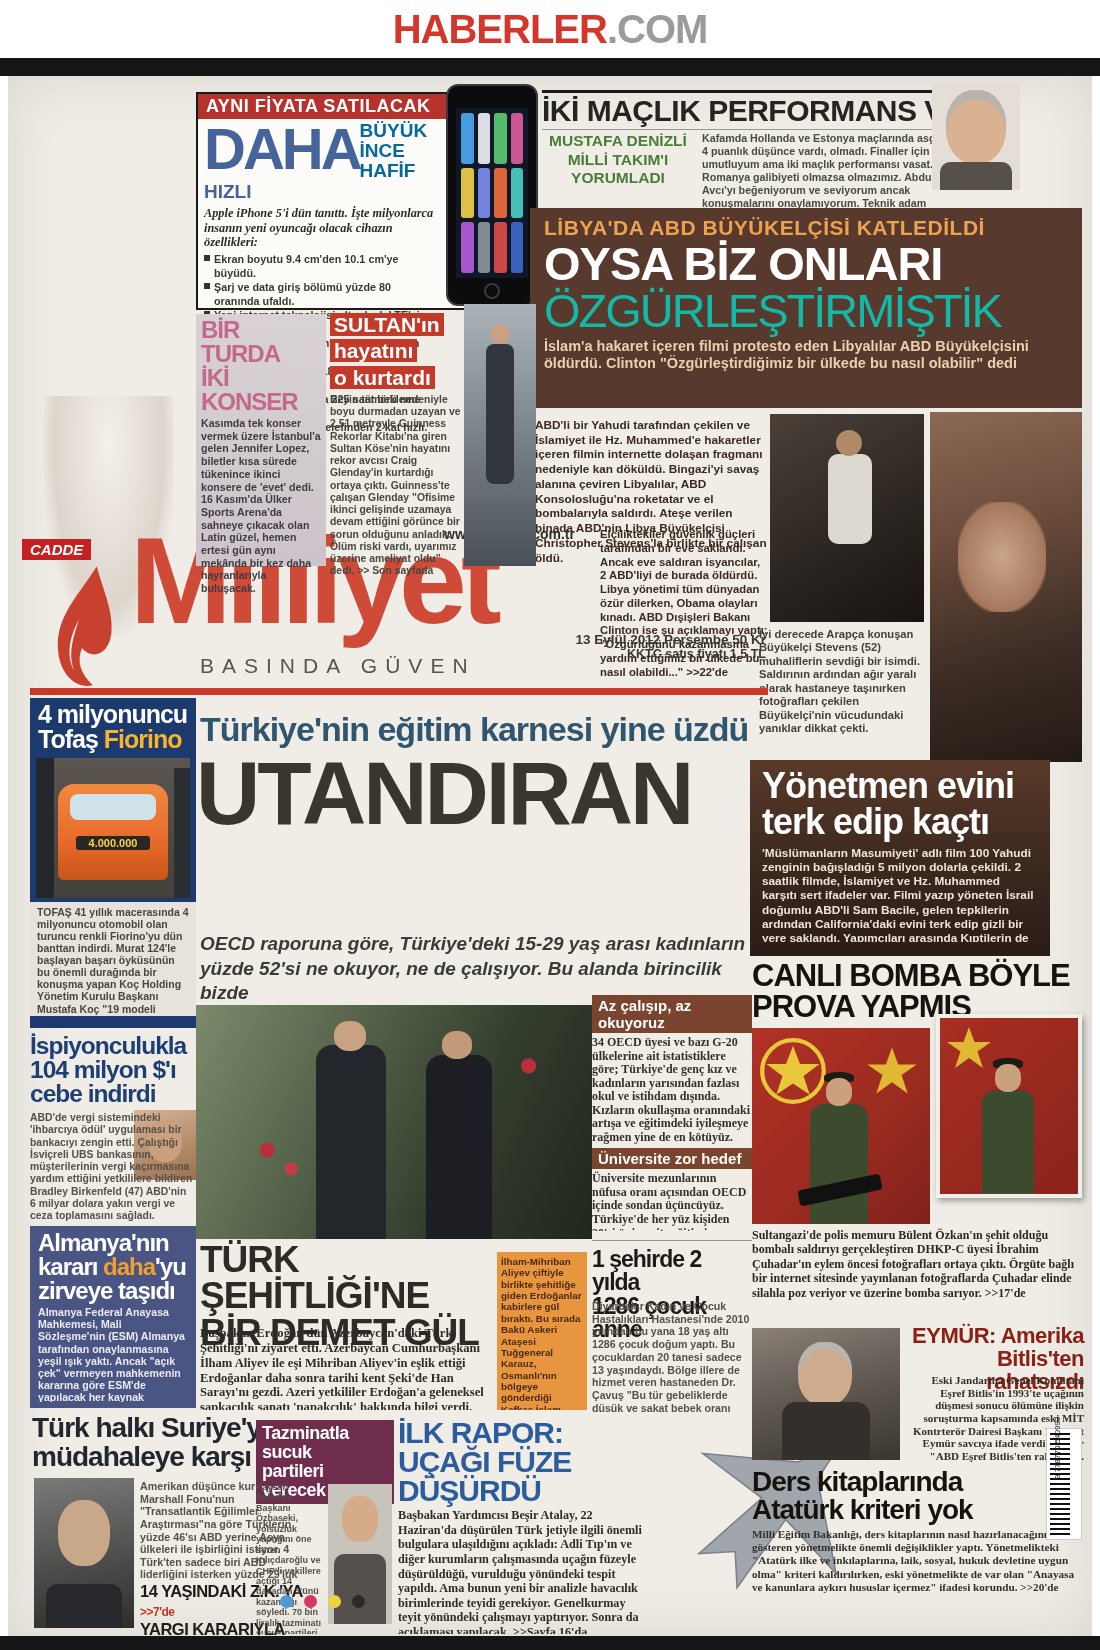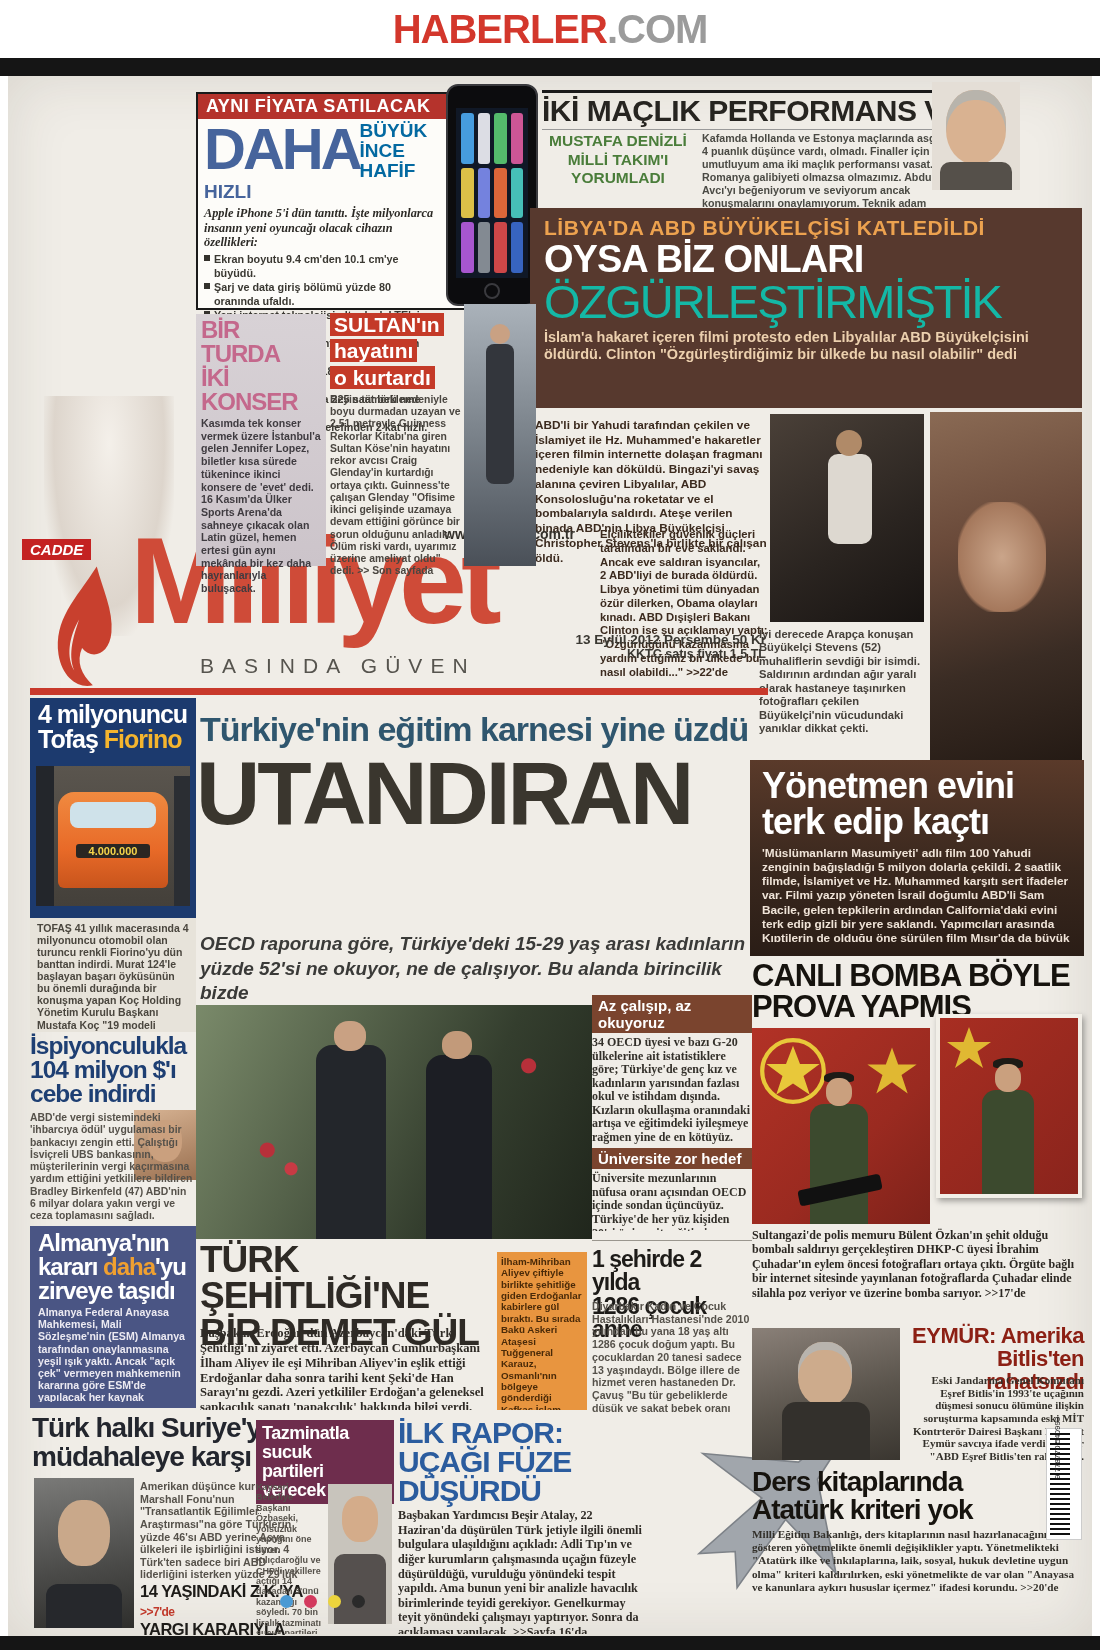--- a/index.html
+++ b/index.html
@@ -114,21 +114,21 @@
     </div>
     <div class="bodytxt" style="position:absolute;left:160px;top:42px;width:252px;font-size:10.7px;line-height:1.22;color:#4a4a44">Kafamda Hollanda ve Estonya maçlarında asgari 4 puanlık düşünce vardı, olmadı. Finaller için umutluyum ama iki maçlık performansı vasat. Romanya galibiyeti olmazsa olmazımız. Abdullah Avcı'yı beğeniyorum ve seviyorum ancak konuşmalarını onaylamıyorum. Teknik adam bireysel eleştirilere takılmaz, yanıt verme gereği duymaz. &gt;&gt; Spor'da</div>
   </div>
   <div class="ph" style="left:924px;top:6px;width:88px;height:108px;background:#e4ded6">
     <div style="position:absolute;left:14px;top:8px;width:60px;height:74px;background:#d9b291;border-radius:46%;box-shadow:inset 0 10px 0 #b8b4ac"></div>
     <div style="position:absolute;left:8px;bottom:0;width:72px;height:28px;background:#55504a;border-radius:10px 10px 0 0"></div>
   </div>
 
   <div class="b" style="left:522px;top:132px;width:552px;height:200px;background:#57392e;padding:8px 14px">
     <div style="color:#eda24f;font-weight:900;font-size:21px;letter-spacing:.5px">LİBYA'DA ABD BÜYÜKELÇİSİ KATLEDİLDİ</div>
-    <div style="color:#fff;font-weight:900;font-size:38px;line-height:1;letter-spacing:-1px">OYSA BİZ ONLARI</div>
+    <div style="color:#fff;font-weight:900;font-size:47px;line-height:1;letter-spacing:-1px">OYSA BİZ ONLARI</div>
     <div style="color:#14b8a6;font-weight:400;font-size:47px;line-height:1;letter-spacing:-2px">ÖZGÜRLEŞTİRMİŞTİK</div>
     <div style="color:#ecd0ae;font-weight:700;font-size:14.5px;line-height:1.2;margin-top:4px">İslam'a hakaret içeren filmi protesto eden Libyalılar ABD Büyükelçisini öldürdü. Clinton "Özgürleştirdiğimiz bir ülkede bu nasıl olabilir" dedi</div>
   </div>
 
   <div class="bodytxt" style="position:absolute;left:527px;top:342px;width:232px;font-size:11.8px;font-weight:700;line-height:1.25;color:#3b2a1e">ABD'li bir Yahudi tarafından çekilen ve İslamiyet ile Hz. Muhammed'e hakaretler içeren filmin internette dolaşan fragmanı nedeniyle kan döküldü. Bingazi'yi savaş alanına çeviren Libyalılar, ABD Konsolosluğu'na roketatar ve el bombalarıyla saldırdı. Ateşe verilen binada ABD'nin Libya Büyükelçisi Christopher Stevens'la birlikte bir çalışan öldü.</div>
   <div class="ph" style="left:762px;top:338px;width:154px;height:208px;background:linear-gradient(150deg,#4a4038 0%,#2a2420 60%,#181412 100%)">
     <div style="position:absolute;left:58px;top:40px;width:44px;height:90px;background:#ddd8d0;border-radius:10px"></div>
     <div style="position:absolute;left:66px;top:16px;width:26px;height:26px;background:#b08a68;border-radius:50%"></div>
   </div>
   <div class="ph" style="left:922px;top:336px;width:152px;height:350px;background:linear-gradient(165deg,#8a6a54 0%,#6a4a3a 35%,#3a2c24 70%,#241a14 100%)">
@@ -203,21 +203,21 @@
     <div style="font-size:23px">1 şehirde 2 yılda</div>
     <div style="font-size:23px">1286 çocuk anne</div>
   </div>
   <div class="bodytxt" style="position:absolute;left:584px;top:1224px;width:160px;height:112px;font-size:10.6px;line-height:1.2;overflow:hidden">Diyarbakır Kadın ve Çocuk Hastalıkları Hastanesi'nde 2010 yılından bu yana 18 yaş altı 1286 çocuk doğum yaptı. Bu çocuklardan 20 tanesi sadece 13 yaşındaydı. Bölge illere de hizmet veren hastaneden Dr. Çavuş "Bu tür gebeliklerde düşük ve sakat bebek oranı yüksek" dedi. Küçük annelerin daha çok kırsal bölgelerden geldiği belirtiliyor. &gt;&gt;7'de</div>
 
   <div class="b" style="left:22px;top:622px;width:166px;height:330px;background:#1c3a6e">
     <div style="padding:4px 8px 2px;font-weight:900;font-size:25px;line-height:1;letter-spacing:-1px">
       <span style="color:#fff;display:block">4 milyonuncu</span>
       <span style="color:#fff">Tofaş </span><span style="color:#f5b52e">Fiorino</span>
     </div>
-    <div class="ph" style="position:relative;margin:12px 6px;width:154px;height:140px;background:linear-gradient(180deg,#5a554e 0%,#44403a 100%)">
+    <div class="ph" style="position:relative;margin:4px 6px;width:154px;height:140px;background:linear-gradient(180deg,#5a554e 0%,#44403a 100%)">
       <div style="position:absolute;left:22px;top:26px;width:110px;height:96px;background:linear-gradient(180deg,#f08a40 0%,#e86a28 60%,#c8541c 100%);border-radius:16px 16px 6px 6px"></div>
       <div style="position:absolute;left:34px;top:36px;width:86px;height:26px;background:#cfe2ea;border-radius:8px"></div>
       <div style="position:absolute;left:40px;top:78px;width:74px;background:#2a2622;color:#f5d44a;font-weight:800;font-size:11px;text-align:center;border-radius:3px;padding:1px 0">4.000.000</div>
       <div style="position:absolute;left:0;top:0;width:18px;height:140px;background:#23262b"></div>
       <div style="position:absolute;right:0;top:10px;width:16px;height:130px;background:#2b2e33"></div>
     </div>
     <div style="background:#e7e3da;color:#4a463e;font-size:10.5px;font-weight:700;line-height:1.15;padding:4px 7px;height:114px;overflow:hidden">TOFAŞ 41 yıllık macerasında 4 milyonuncu otomobil olan turuncu renkli Fiorino'yu dün banttan indirdi. Murat 124'le başlayan başarı öyküsünün bu önemli durağında bir konuşma yapan Koç Holding Yönetim Kurulu Başkanı Mustafa Koç "19 modeli yollara çıkarmanın gururunu yaşıyoruz. Ülkemize 18.7 milyar dolarlık ihracat geliri kazandırdık" dedi. &gt;&gt;12'de</div>
   </div>
 
   <div class="b" style="left:22px;top:958px;width:166px;height:188px">
@@ -277,21 +277,21 @@
 
   <div class="ph" style="left:610px;top:1300px;width:320px;height:256px;background:transparent;pointer-events:none">
     <svg width="320" height="256" viewBox="0 0 200 160" style="opacity:.85">
       <g transform="rotate(42 100 80)" fill="#949aa2" stroke="#6a7078" stroke-width="1">
         <path d="M100 2 L108 52 L156 88 L110 84 L116 136 L100 120 L84 136 L90 84 L44 88 L92 52 Z"></path>
         <circle cx="100" cy="30" r="6" fill="#b8bec6"></circle>
       </g>
     </svg>
   </div>
 
-  <div class="b" style="left:742px;top:684px;width:334px;height:196px;background:linear-gradient(180deg,#5a3a2a 0%,#3a281e 55%,#2a1d16 100%);padding:8px 12px">
+  <div class="b" style="left:742px;top:684px;width:300px;height:196px;background:linear-gradient(180deg,#5a3a2a 0%,#3a281e 55%,#2a1d16 100%);padding:8px 12px">
     <div style="color:#fff;font-weight:900;font-size:36px;line-height:1;letter-spacing:-1px">Yönetmen evini</div>
     <div style="color:#fff;font-weight:900;font-size:36px;line-height:1;letter-spacing:-1px">terk edip kaçtı</div>
     <div style="margin-top:6px;color:#f0e4d8;font-weight:700;font-size:11.8px;line-height:1.2;height:96px;overflow:hidden">'Müslümanların Masumiyeti' adlı film 100 Yahudi zenginin bağışladığı 5 milyon dolarla çekildi. 2 saatlik filmde, İslamiyet ve Hz. Muhammed karşıtı sert ifadeler var. Filmi yazıp yöneten İsrail doğumlu ABD'li Sam Bacile, gelen tepkilerin ardından California'daki evini terk edip gizli bir yere saklandı. Yapımcıları arasında Kıptilerin de olduğu öne sürülen film Mısır'da da büyük tepki yarattı. &gt;&gt;22'de</div>
   </div>
 
   <div style="position:absolute;left:744px;top:884px;width:334px;font-weight:900;color:#16130e;line-height:1;letter-spacing:-1px">
     <div style="font-size:31px">CANLI BOMBA BÖYLE</div>
     <div style="font-size:31px">PROVA YAPMIŞ</div>
   </div>
   <div class="ph" style="left:744px;top:952px;width:178px;height:196px;background:linear-gradient(135deg,#b23226 0%,#9a2a20 60%,#7e221a 100%)">

